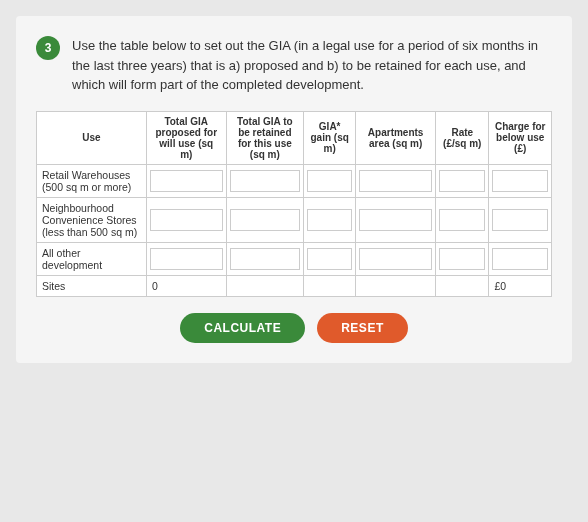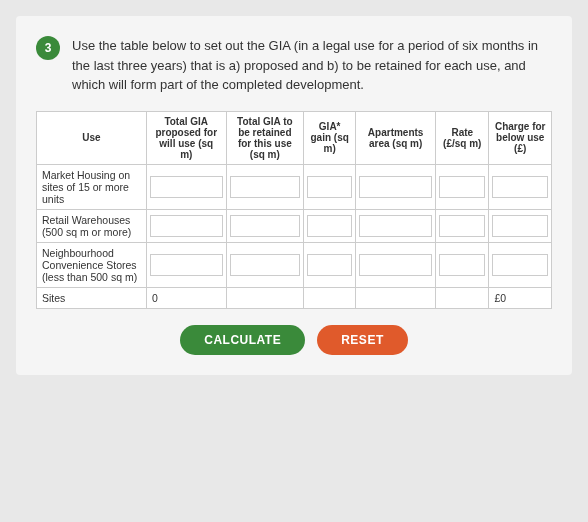--- a/index.html
+++ b/index.html
@@ -141,39 +141,39 @@
           <th>Total GIA proposed for will use (sq m)</th>
           <th>Total GIA to be retained for this use (sq m)</th>
           <th>GIA* gain (sq m)</th>
           <th>Apartments area (sq m)</th>
           <th>Rate (£/sq m)</th>
           <th>Charge for below use (£)</th>
         </tr>
       </thead>
       <tbody id="table-body">
           <tr>
-            <td class="use-label">Market Housing on sites of 15 or more units</td>
-            <td class="input-cell"><input type="text" style=""></td>
-            <td class="input-cell"><input type="text" style=""></td>
-            <td class="input-cell"><input type="text" style=""></td>
-            <td class="input-cell"><input type="text" style=""></td>
-            <td class="input-cell"><input type="text" style=""></td>
-            <td class="input-cell"><input type="text" style=""></td>
-          </tr>
-          <tr>
             <td class="use-label">Retail Warehouses (500 sq m or more)</td>
             <td class="input-cell"><input type="text" style=""></td>
             <td class="input-cell"><input type="text" style=""></td>
             <td class="input-cell"><input type="text" style=""></td>
             <td class="input-cell"><input type="text" style=""></td>
             <td class="input-cell"><input type="text" style=""></td>
             <td class="input-cell"><input type="text" style=""></td>
           </tr>
           <tr>
             <td class="use-label">Neighbourhood Convenience Stores (less than 500 sq m)</td>
+            <td class="input-cell"><input type="text" style=""></td>
+            <td class="input-cell"><input type="text" style=""></td>
+            <td class="input-cell"><input type="text" style=""></td>
+            <td class="input-cell"><input type="text" style=""></td>
+            <td class="input-cell"><input type="text" style=""></td>
+            <td class="input-cell"><input type="text" style=""></td>
+          </tr>
+          <tr>
+            <td class="use-label">All other development</td>
             <td class="input-cell"><input type="text" style=""></td>
             <td class="input-cell"><input type="text" style=""></td>
             <td class="input-cell"><input type="text" style=""></td>
             <td class="input-cell"><input type="text" style=""></td>
             <td class="input-cell"><input type="text" style=""></td>
             <td class="input-cell"><input type="text" style=""></td>
           </tr>
         </tbody>
       <tfoot>
         <tr>

